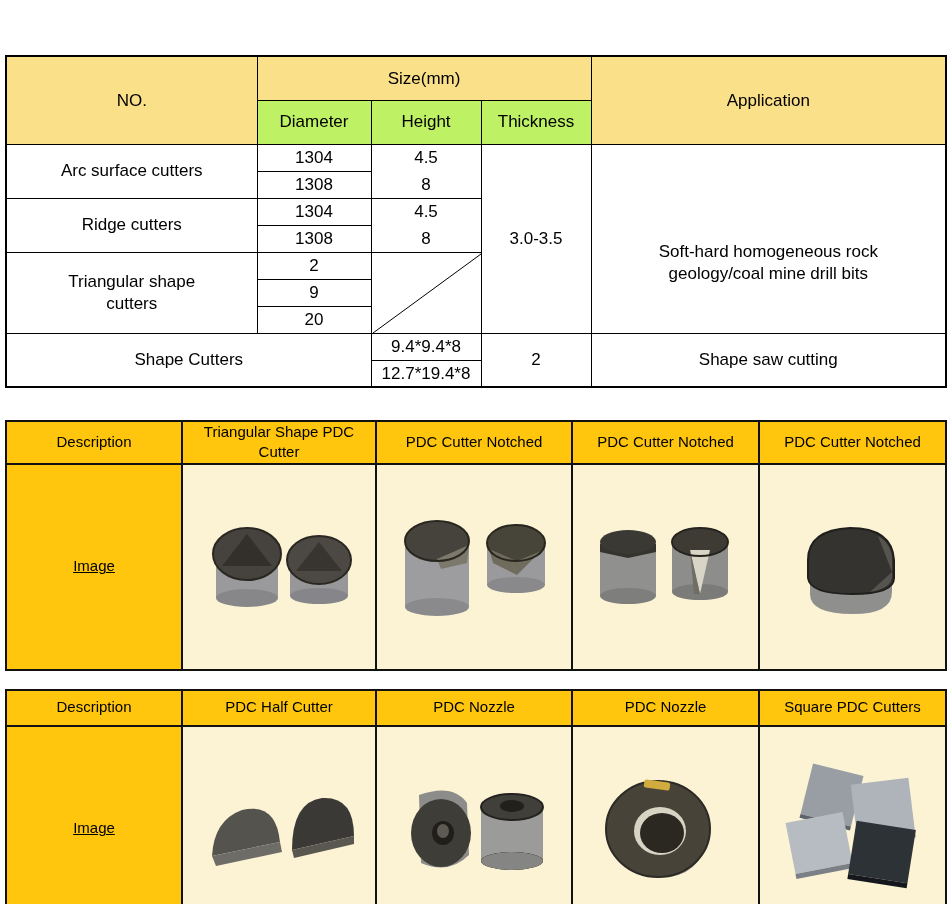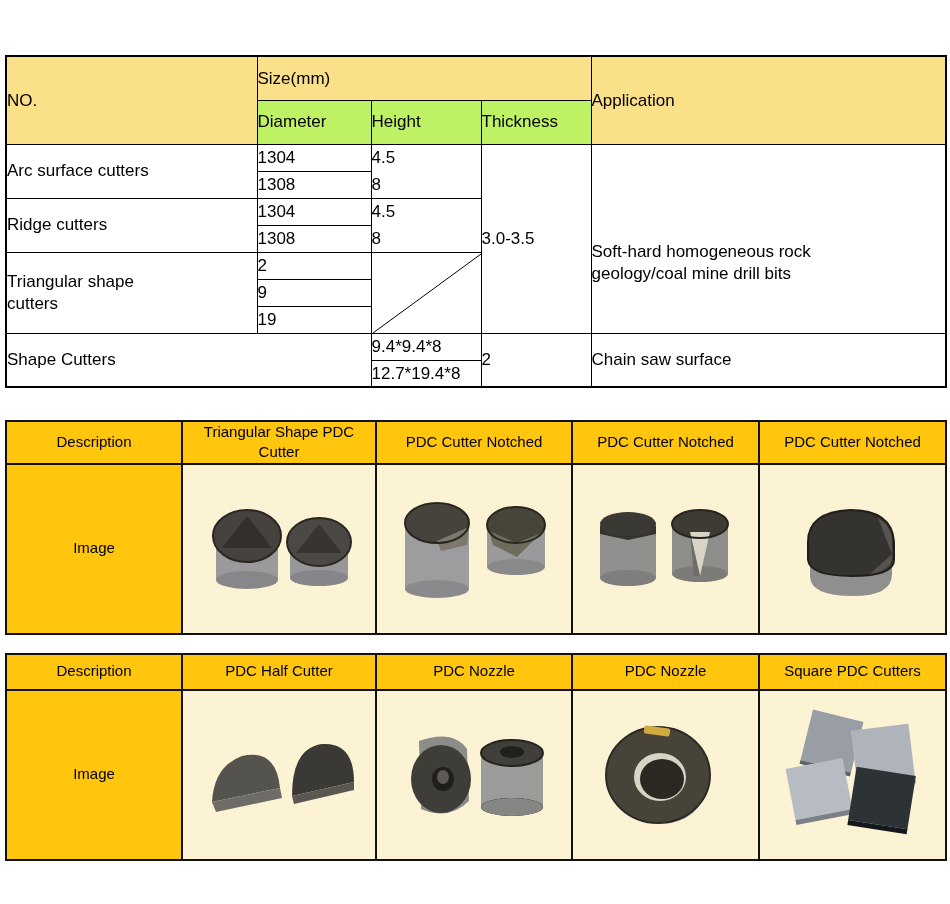--- a/index.html
+++ b/index.html
@@ -6,40 +6,40 @@
   body{
     width:950px;height:904px;background:#ffffff;
     font-family:"Liberation Sans", sans-serif;color:#000;
     -webkit-font-smoothing:antialiased;
   }
   
   table{border-collapse:collapse;table-layout:fixed;}
   .spec-table{width:940px;margin:55px 0 0 5px;border:2px solid #000;}
   .spec-table th,.spec-table td{
     border-left:1px solid #000;border-right:1px solid #000;
-    text-align:left;vertical-align:middle;
+    text-align:center;vertical-align:middle;
     font-size:17px;font-weight:normal;padding:0;line-height:1.25;
   }
   .spec-table .h1{background:#FBE08A;border:1px solid #000;}
   .spec-table .h2{background:#bef264;border:1px solid #000;}
   .spec-table tr.hr{height:44px;}
   .spec-table tr.br{height:27px;}
   .spec-table td.bb{border-bottom:1px solid #000;}
   .wrap-narrow{display:inline-block;max-width:180px;}
   .wrap-app{display:inline-block;max-width:240px;margin-top:48px;}
   td.diag-cell{position:relative;padding:0;}
   td.diag-cell svg{position:absolute;left:0;top:0;display:block;}
   
   .product-table{width:940px;margin-left:5px;border:2px solid #111;}
   .product-table th,.product-table td{
     border:2px solid #111;text-align:center;vertical-align:middle;
     font-size:15px;font-weight:normal;padding:0 6px;line-height:1.35;
   }
   .product-table tr.phr{height:36px;}
-  .product-table tr.pir{height:170px;}
+  .product-table tr.pir{height:206px;text-decoration:underline;}
   .product-table .gold{background:#FFC60D;}
   .product-table .cream{background:#FCF3D4;}
   .pt1{margin-top:32px;}
   .pt2{margin-top:18px;}
   .imgbox{display:flex;align-items:center;justify-content:center;height:100%;}
 </style>
 </head>
 <body>
 
 <table class="spec-table">
@@ -112,30 +112,30 @@
       <td rowspan="3" class="bb diag-cell">
         <svg width="110" height="81" viewBox="0 0 110 81" preserveAspectRatio="none">
           <line x1="1" y1="80" x2="109" y2="1" stroke="#000" stroke-width="1"></line>
         </svg>
       </td>
     </tr>
     <tr class="br">
       <td class="bb">9</td>
     </tr>
     <tr class="br">
-      <td class="bb">19</td>
+      <td class="bb">20</td>
     </tr>
 
     <tr class="br">
       <td colspan="2" rowspan="2">
         <span>Shape Cutters</span>
       </td>
       <td class="bb">9.4*9.4*8</td>
       <td rowspan="2">2</td>
-      <td rowspan="2">Chain saw surface</td>
+      <td rowspan="2">Shape saw cutting</td>
     </tr>
     <tr class="br">
       <td>12.7*19.4*8</td>
     </tr>
   </tbody>
 </table>
 
 <table class="product-table pt1">
   <colgroup>
     <col style="width:176px">

